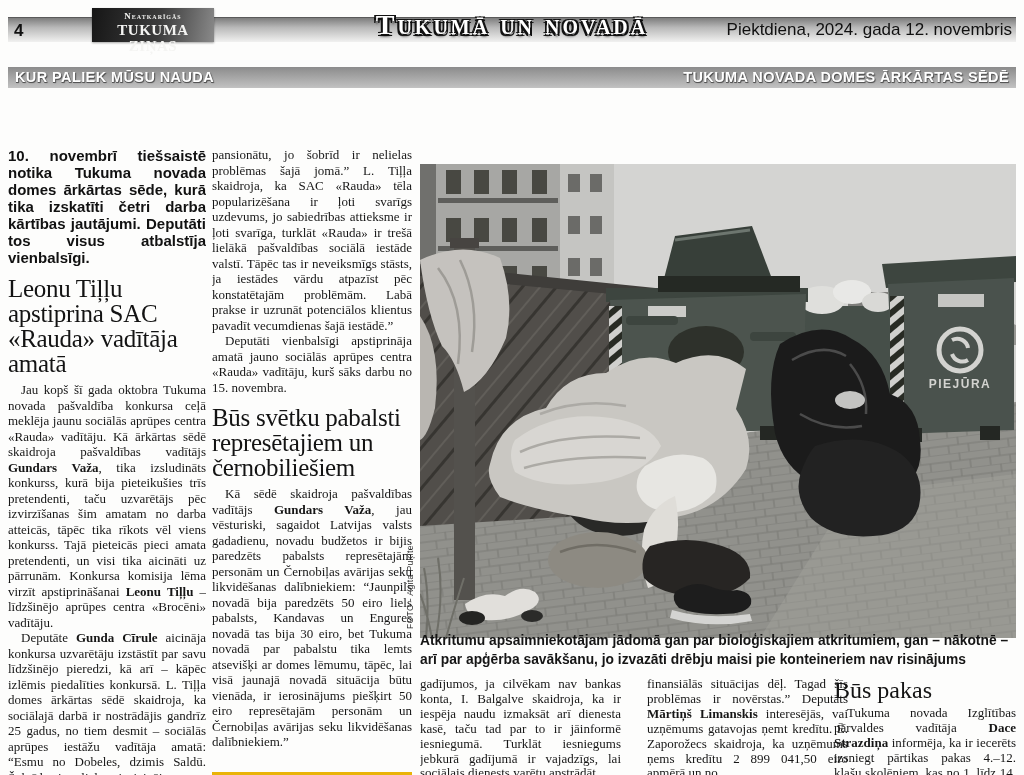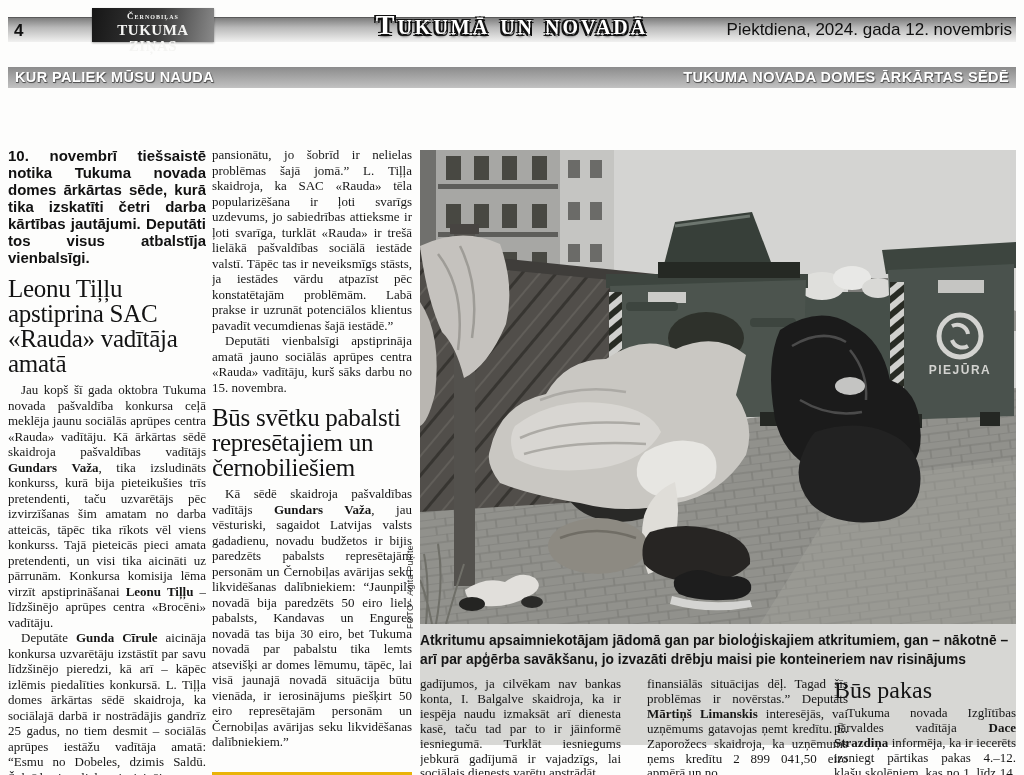--- a/index.html
+++ b/index.html
@@ -34,21 +34,21 @@
   .col1{left:8px;width:198px;height:628px;}
   .col2{left:212px;width:200px;height:613px;}
   p.body{margin:0;font:13px/15.5px "Liberation Serif",serif;text-align:justify;text-indent:13px;color:#161616;}
   p.noindent{text-indent:0;}
   .b{font-weight:700;}
   p.intro{margin:0 0 4px 0;font:700 15px/17px "Liberation Sans",sans-serif;text-align:justify;color:#111;}
   h2.sec{margin:10px 0 6px 0;font:400 25px/25px "Liberation Serif",serif;color:#131313;letter-spacing:-.3px;}
   .cutheading{position:absolute;left:212px;top:761px;width:200px;height:14px;overflow:hidden;background:#eab308;margin-top:11px;}
   .cutheading h2{margin:0;font:700 22px/24px "Liberation Serif",serif;color:#131313;}
   
-  .photo{position:absolute;left:420px;top:150px;width:596px;height:595px;background:#d7d7d4;}
+  .photo{position:absolute;left:420px;top:164px;width:596px;height:474px;background:#d7d7d4;}
   .photocredit{position:absolute;left:405px;top:549px;height:80px;
     font:400 8.5px "Liberation Sans",sans-serif;color:#2c2c2c;letter-spacing:.4px;
     writing-mode:vertical-rl;transform:rotate(180deg);white-space:nowrap;}
   .caption{position:absolute;left:420px;top:631px;width:598px;
     font:700 13.8px/19px "Liberation Sans",sans-serif;color:#151515;text-align:left;}
   
   .bcol{position:absolute;top:677px;height:98px;overflow:hidden;}
   .bcol1{left:420px;width:201px;}
   .bcol2{left:647px;width:201px;}
   .bcol3{left:834px;width:182px;}
@@ -56,21 +56,21 @@
   h2.sec-b{margin:0 0 3px 0;font:400 24px/26px "Liberation Serif",serif;color:#131313;}
 </style>
 </head>
 <body>
 
 <div class="page">
 
   <div class="topstrip"></div>
   <div class="pagenum">4</div>
   <div class="masthead">
-    <div class="m-top">Černobiļas</div>
+    <div class="m-top">Neatkarīgās</div>
     <div class="m-bot">TUKUMA ZIŅAS</div>
   </div>
   <div class="sectiontitle">Tukumā un novadā</div>
   <div class="dateline">Piektdiena, 2024. gada 12. novembris</div>
 
   <div class="kickerbar">
     <span class="kicker">KUR PALIEK MŪSU NAUDA</span>
     <span class="kicker">TUKUMA NOVADA DOMES ĀRKĀRTAS SĒDĒ</span>
   </div>
 

